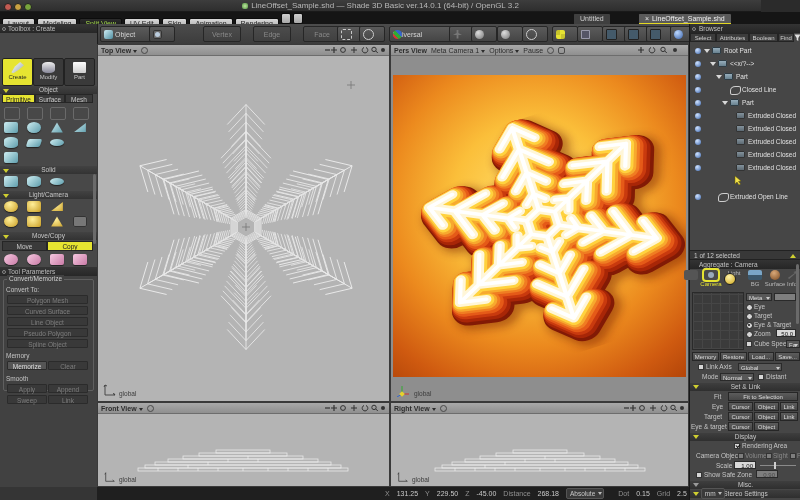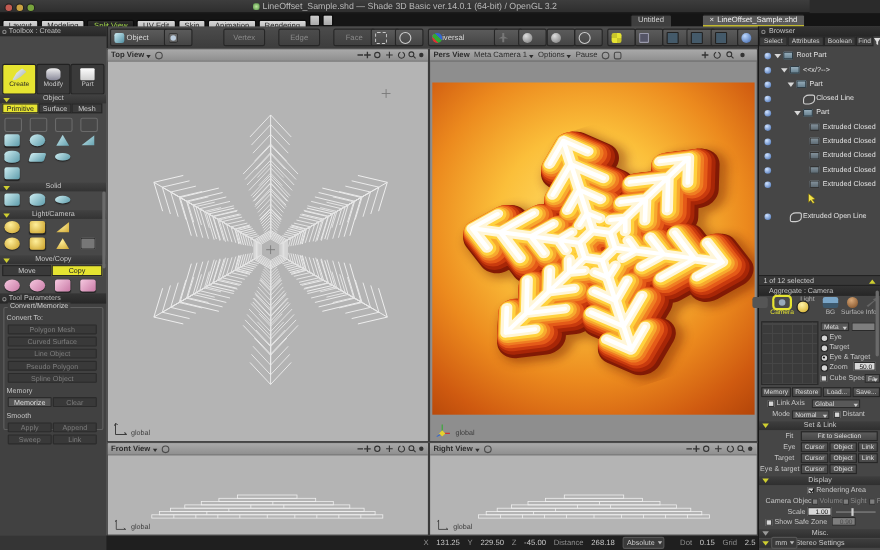--- a/index.html
+++ b/index.html
@@ -1,19 +1,19 @@
 <!DOCTYPE html>
 <html><head>
 <meta charset="utf-8">
 <style>
   html,body{margin:0;padding:0;width:800px;height:500px;background:#2b2b2b;overflow:hidden;
     font-family:"Liberation Sans",sans-serif;-webkit-font-smoothing:antialiased;}
   .abs{position:absolute;}
   
-  #titlebar{left:0;top:0;width:736px;height:11px;background:linear-gradient(#3d3d3d,#2e2e2e);border-bottom:1px solid #1a1a1a;}
+  #titlebar{left:0;top:0;width:736px;height:11px;background:linear-gradient(#3d3d3d,#2e2e2e);border-bottom:1px solid #1a1a1a;padding-left:25px;}
   .light{position:absolute;top:3px;width:6px;height:6px;border-radius:50%;border:1px solid #222;}
   #titletext{position:absolute;left:0;right:0;top:1px;text-align:center;font-size:8px;color:#b8b8b8;}
   #doc-ico{display:inline-block;width:6px;height:6px;border-radius:2px;background:radial-gradient(#bfe8a0,#4f8f3f);margin-right:3px;vertical-align:-1px;}
   
   #tabstrip{left:0;top:12px;width:800px;height:12px;background:#151515;}
   .ws{position:relative;display:inline-block;margin:1px 0 0 2px;padding:0 5px;height:9px;line-height:9px;
       font-size:7px;color:#1e1e1e;background:linear-gradient(#d8d8d8,#aeaeae);border:1px solid #0c0c0c;border-radius:2px;}
   .ws.on{background:linear-gradient(#2c2c2c,#161616);color:#9fd44a;}
   .wsx{position:relative;display:inline-block;width:8px;height:9px;margin-left:2px;background:linear-gradient(#cfcfcf,#a8a8a8);border:1px solid #0c0c0c;border-radius:2px;vertical-align:top;margin-top:1px;}
   .doctab{position:absolute;top:1px;height:11px;line-height:10px;font-size:7px;padding:0 6px;color:#cfcfcf;background:#3f3f3f;border:1px solid #151515;border-bottom:none;border-radius:2px 2px 0 0;}

